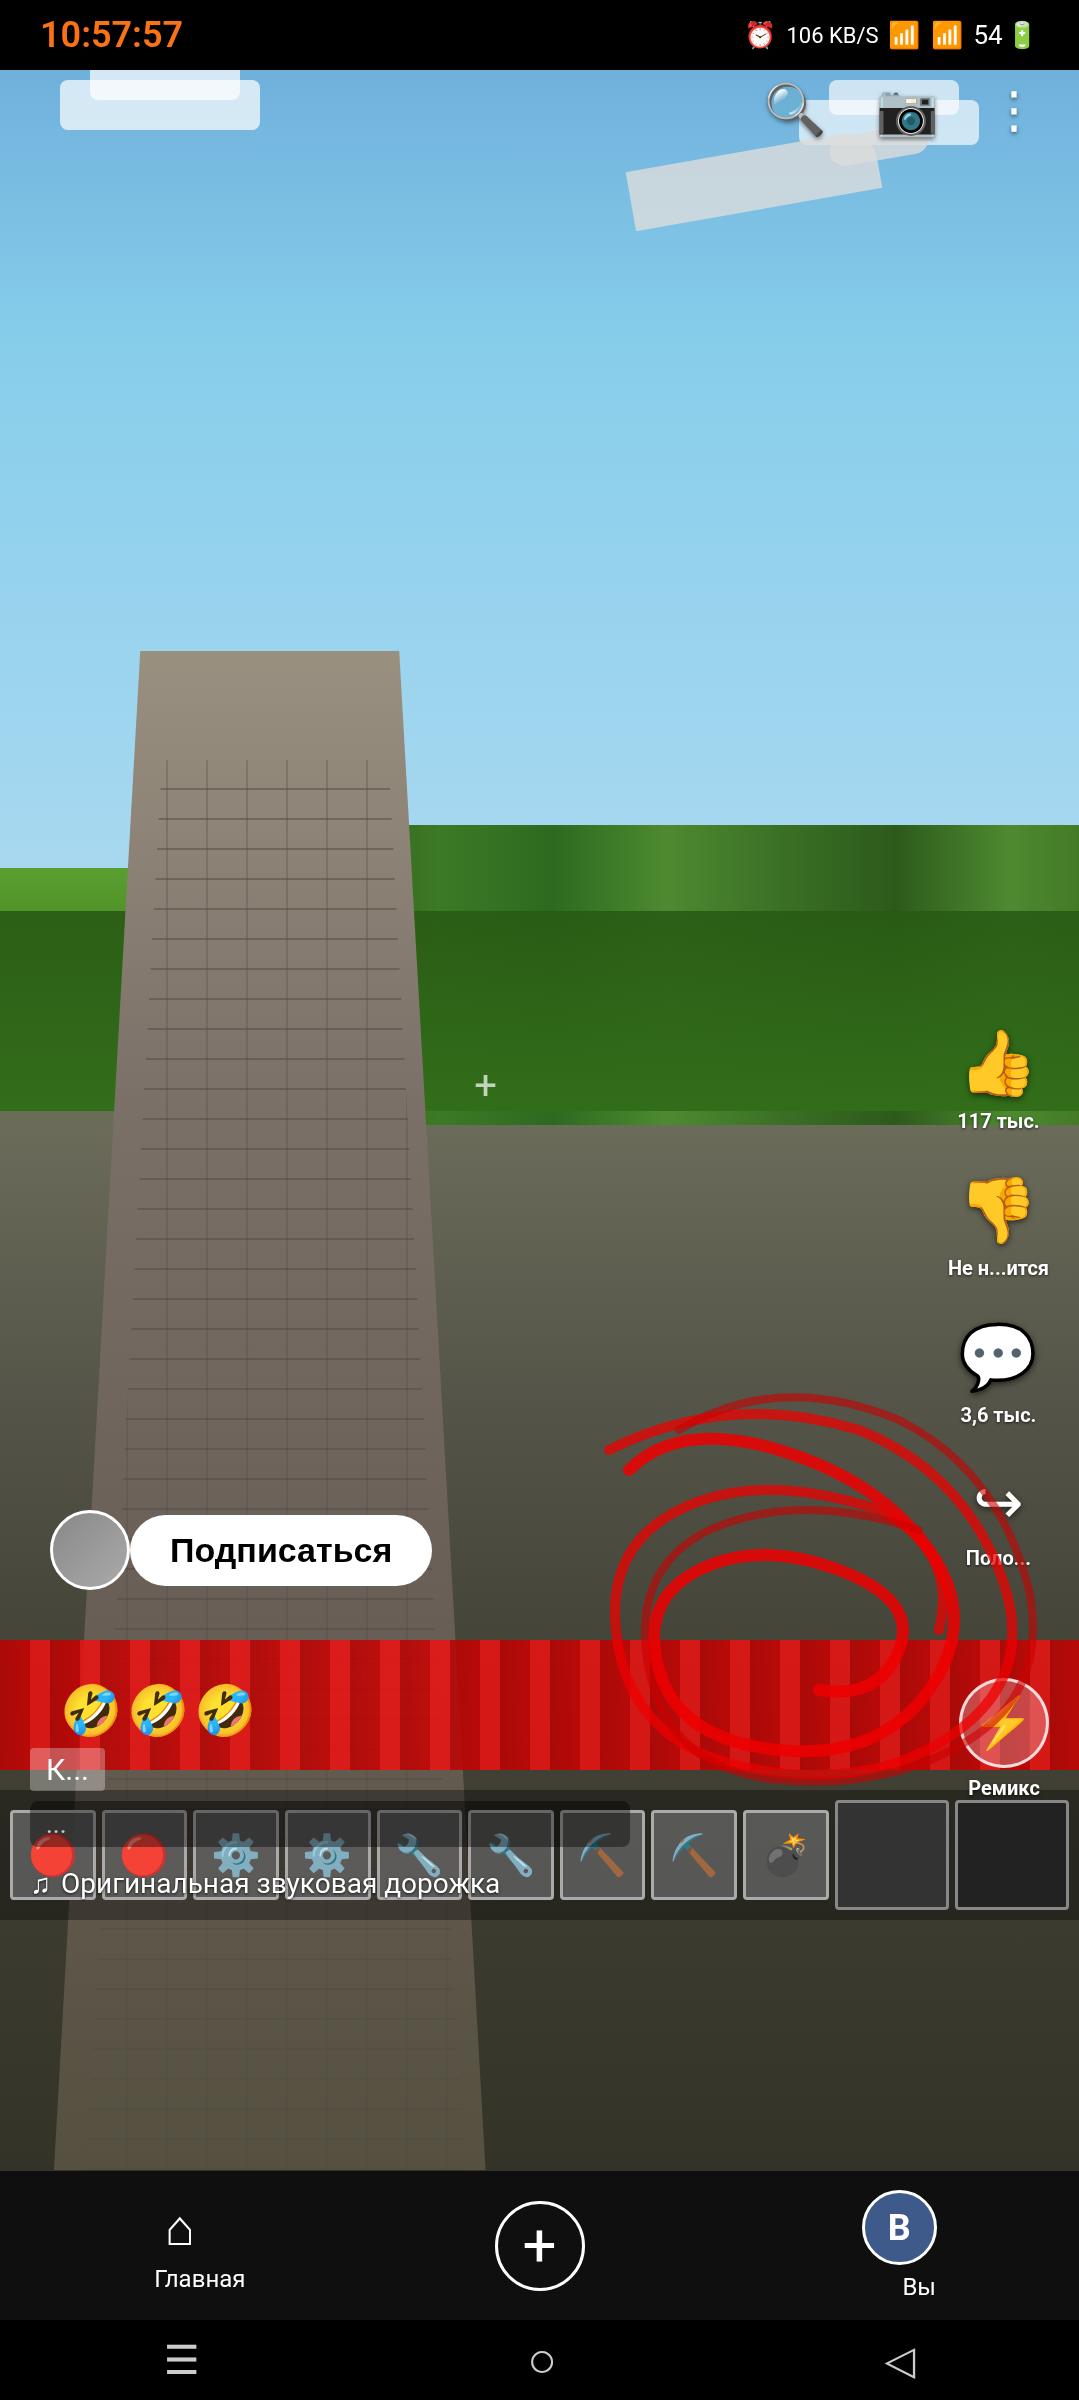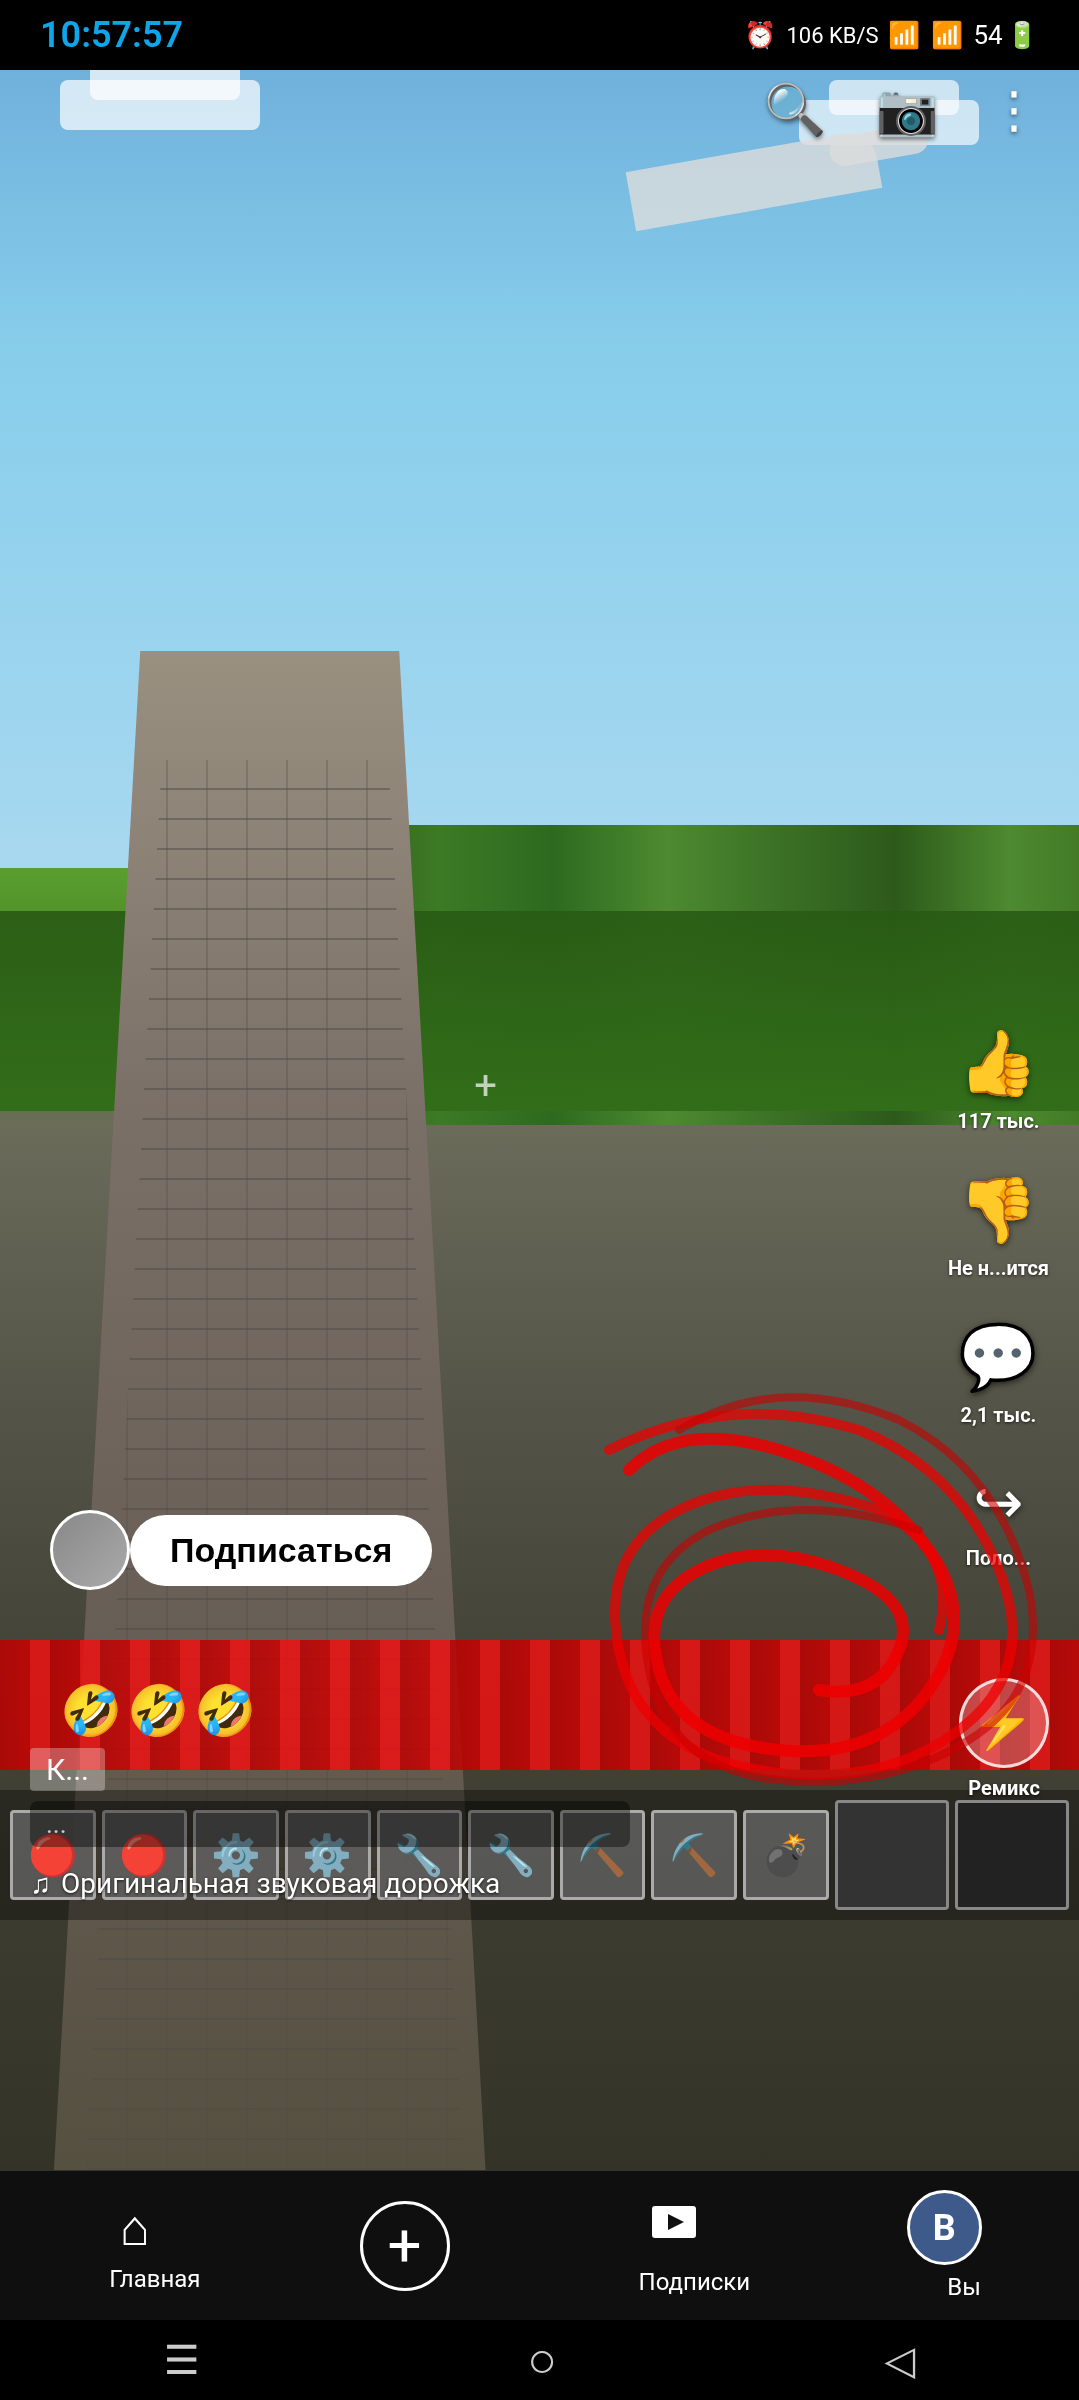--- a/index.html
+++ b/index.html
@@ -21,21 +21,21 @@
       right: 0;
       height: 70px;
       background: #000;
       display: flex;
       align-items: center;
       justify-content: space-between;
       padding: 0 40px;
       z-index: 100;
     }
     .status-time {
-      color: #0ea5e9;
+      color: #f97316;
       font-size: 36px;
       font-weight: 600;
     }
     .status-icons {
       display: flex;
       align-items: center;
       gap: 10px;
     }
     .status-icons span {
       color: #fff;
@@ -387,21 +387,21 @@
     <div class="action-item">
       <span class="action-icon">👍</span>
       <span class="action-label">117 тыс.</span>
     </div>
     <div class="action-item">
       <span class="action-icon">👎</span>
       <span class="action-label">Не н...ится</span>
     </div>
     <div class="action-item">
       <span class="action-icon">💬</span>
-      <span class="action-label">2,1 тыс.</span>
+      <span class="action-label">3,6 тыс.</span>
     </div>
     <div class="action-item">
       <span class="action-icon" style="font-size:60px;">↪</span>
       <span class="action-label">Поло...</span>
     </div>
   </div>
 
   <div class="remix-item">
     <div style="width:90px;height:90px;border-radius:50%;background:rgba(255,255,255,0.25);border:3px solid rgba(255,255,255,0.8);display:flex;align-items:center;justify-content:center;font-size:50px;">
       ⚡
@@ -464,29 +464,20 @@
     <span class="nav-label">Главная</span>
   </div>
 
 
   <div class="nav-item">
     <div class="nav-add">
       <span>+</span>
     </div>
   </div>
 
-  <div class="nav-item">
-    <span class="nav-icon">
-      <svg width="52" height="52" viewBox="0 0 52 52" fill="white">
-        <rect x="4" y="10" width="44" height="32" rx="3" fill="white"></rect>
-        <polygon points="20,18 36,26 20,34" fill="#0f0f0f"></polygon>
-      </svg>
-    </span>
-    <span class="nav-label">Подписки</span>
-  </div>
 
   <div class="nav-item">
     <div class="nav-avatar">
       <span>В</span>
     </div>
     <span class="nav-label">Вы</span>
   </div>
 </div>
 
 <div class="gesture-bar">

